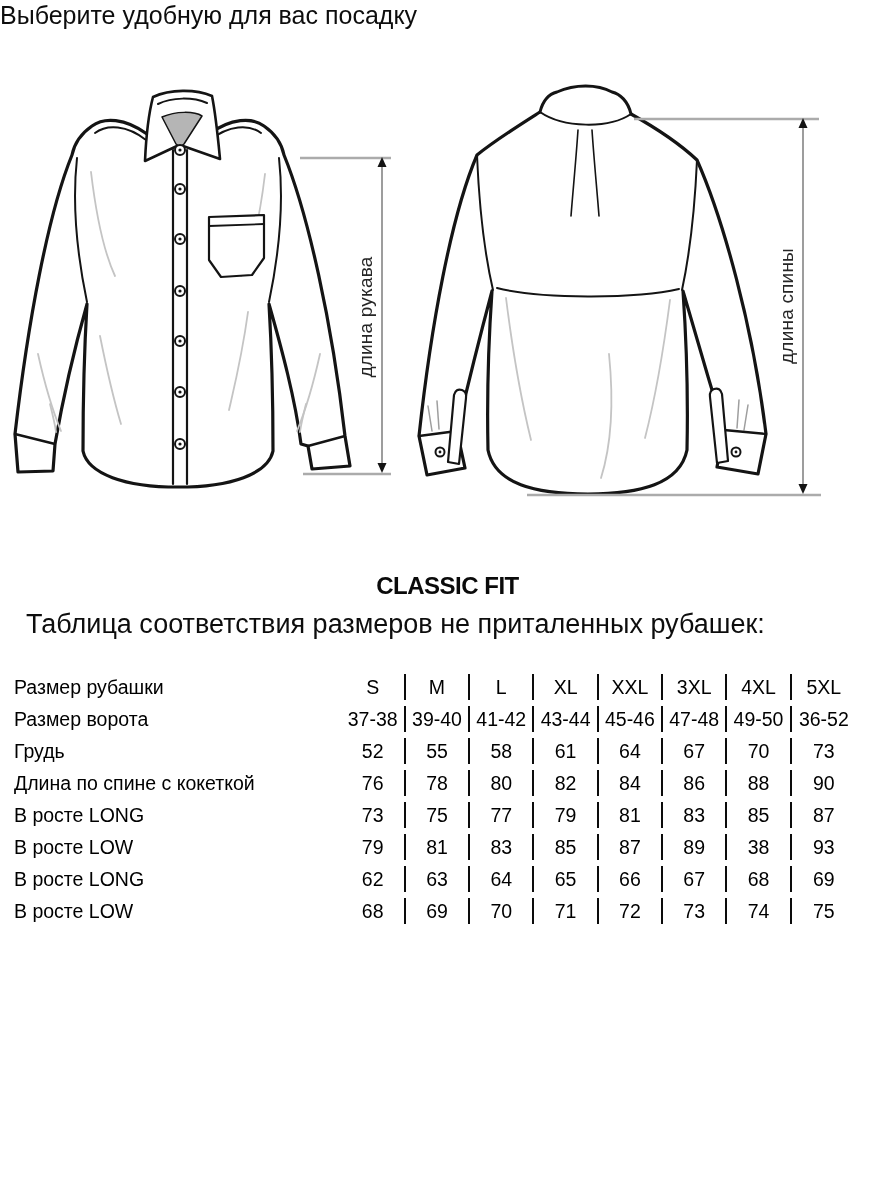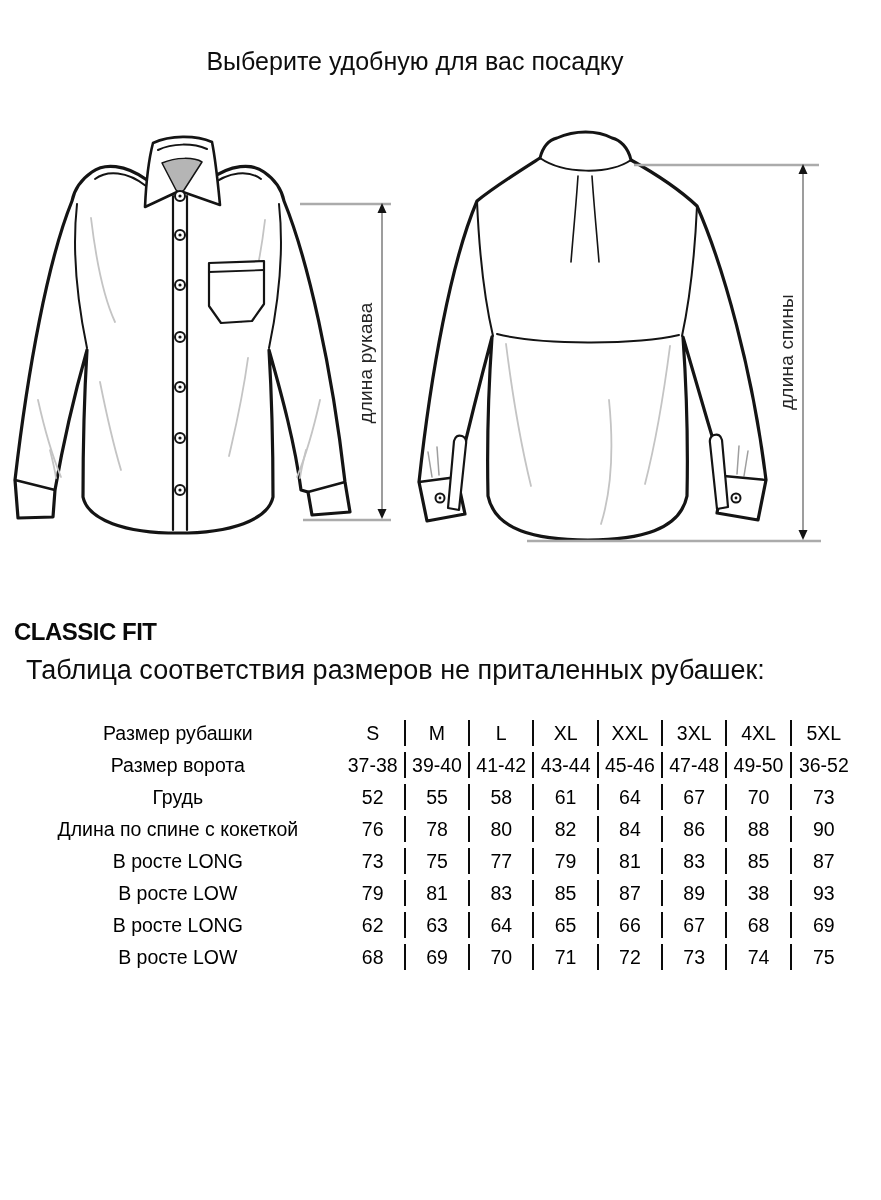--- a/index.html
+++ b/index.html
@@ -6,22 +6,20 @@
   .page{
     position:relative;
     width:881px;height:1200px;
     background:#fff;
     overflow:hidden;
     font-family:"Liberation Sans", sans-serif;
     color:#000;
   }
   .title{
     width:830px;
-    padding-top:46px;
-    text-align:center;
     font-size:25px;
     line-height:30px;
     color:#0d0d0d;
   }
   .illustration{
     position:relative;
     width:881px;height:470px;
     margin-top:24px;
   }
   .illustration svg{position:absolute;left:0;top:0;}
@@ -35,20 +33,21 @@
   }
   .dim-label.sleeve{left:366px;top:263px;}
   .dim-label.back{left:787px;top:252px;}
   .fit-heading{
     margin:48px 0 0 14px;
     font-size:24px;
     line-height:28px;
     font-weight:bold;
     letter-spacing:-0.5px;
     color:#0a0a0a;
+    text-align:center;
   }
   .table-caption{
     margin:12px 0 0 26px;
     font-size:27px;
     line-height:24px;
     color:#0d0d0d;
   }
   table.size-table{
     margin:32px 0 0 14px;
     border-collapse:separate;
@@ -56,21 +55,21 @@
     table-layout:fixed;
     width:842px;
     font-size:19.5px;
   }
   table.size-table td{
     height:26px;
     padding:0;
     vertical-align:middle;
     line-height:26px;
   }
-  td.lab{text-align:center;padding-left:4px;}
+  td.lab{text-align:left;padding-left:4px;}
   td.val{text-align:center;border-right:2px solid #0c0c0c;}
   td.val.last{border-right:none;}
 </style>
 </head>
 <body>
 
 <div class="page">
 
   <div class="title">Выберите удобную для вас посадку</div>
 

